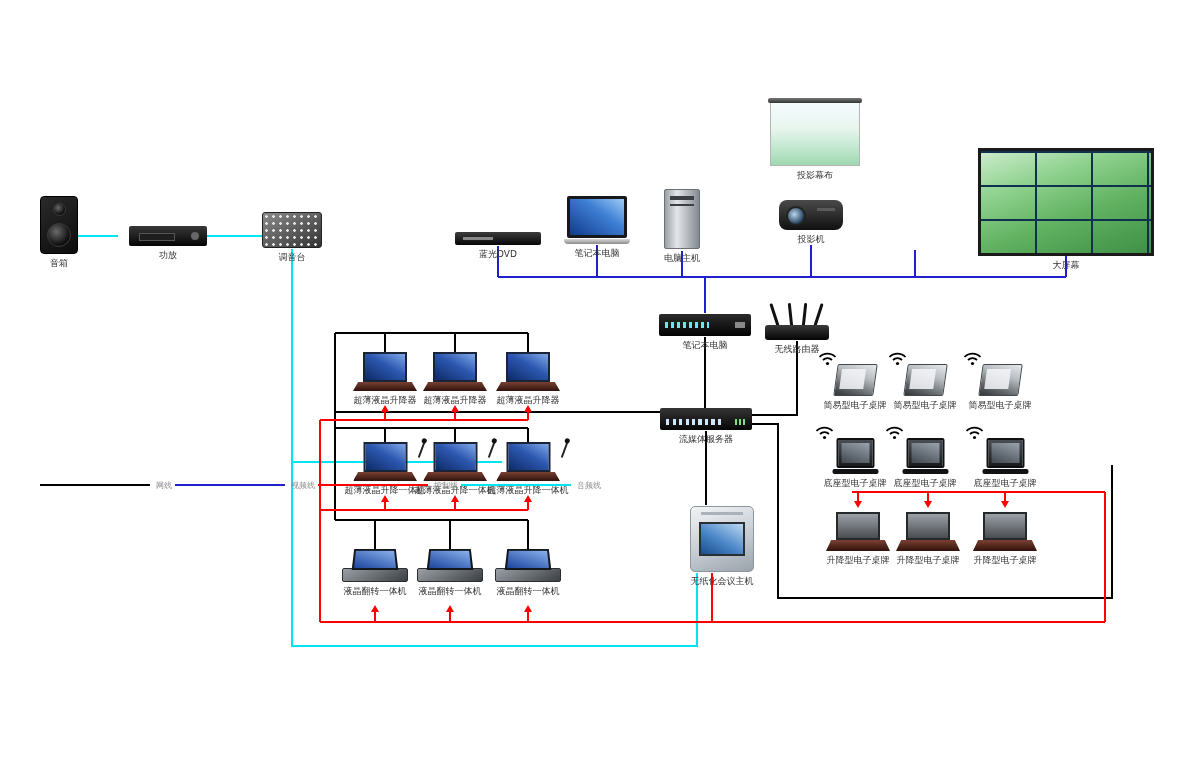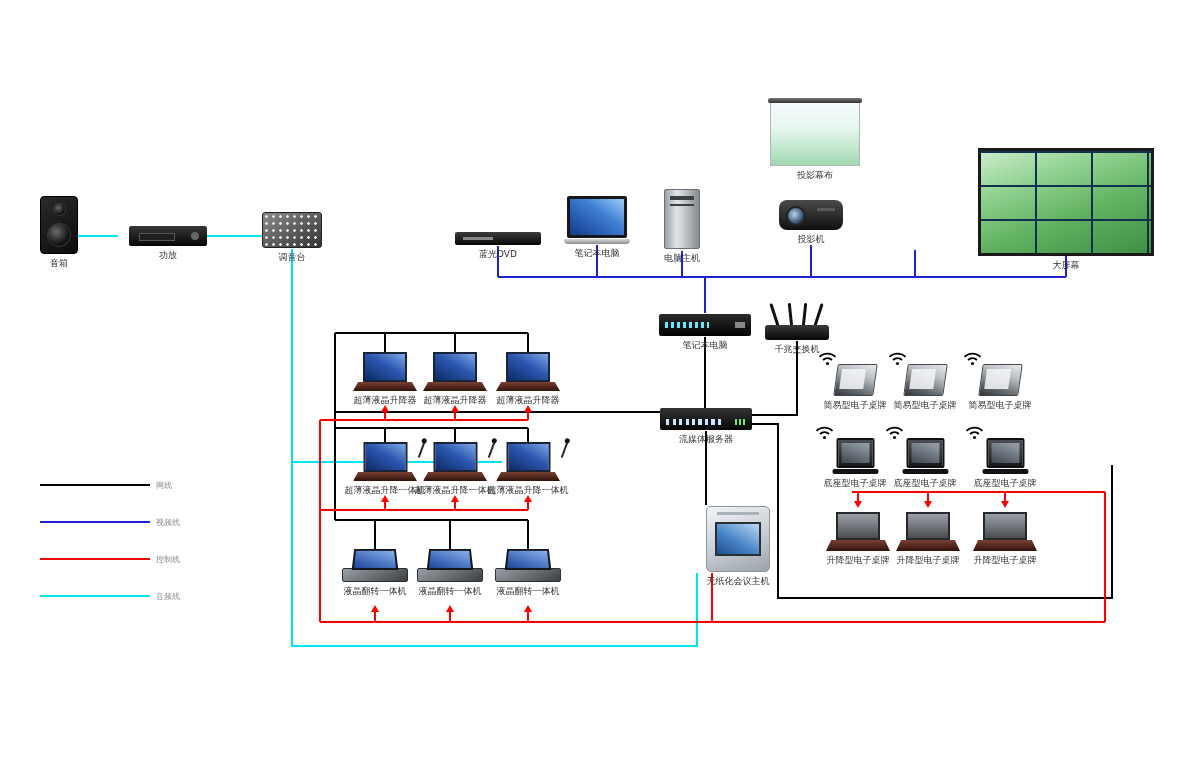--- a/index.html
+++ b/index.html
@@ -92,21 +92,21 @@
   .scard-art{width:38px;height:30px;background:linear-gradient(200deg,#e8eaec 0%,#b9bec3 35%,#5f6469 75%,#2f3337 100%);border:1px solid #43474b;border-radius:2px;transform:skewX(-8deg);position:relative;}
   .scard-art::before{content:"";position:absolute;left:4px;top:4px;right:10px;bottom:6px;background:#f4f6f8;opacity:.85;}
   .bcard-art{display:flex;flex-direction:column;align-items:center;}
   .bcard-scr{width:34px;height:26px;background:linear-gradient(#4a4e54,#17191c);border:2px solid #0e1012;border-radius:2px;position:relative;}
   .bcard-scr::before{content:"";position:absolute;inset:3px;background:linear-gradient(200deg,#9aa3ad,#3f464e);}
   .bcard-base{width:46px;height:5px;background:#101214;border-radius:2px;margin-top:1px;}
   .lcard-art{display:flex;flex-direction:column;align-items:center;}
   .lcard-scr{width:40px;height:24px;background:linear-gradient(#9aa0a6,#4a4e52);border:2px solid #26292c;}
   .lcard-art .desk{height:11px;}
   
-  .legend{position:absolute;left:40px;top:478px;display:flex;flex-direction:column;gap:23px;}
+  .legend{position:absolute;left:40px;top:478px;display:flex;flex-direction:row;gap:3px;}
   .legend-row{display:flex;align-items:center;height:14px;}
   .legend-line{width:110px;height:2px;display:inline-block;}
   .legend-label{font-size:8px;color:#8a8a8a;margin-left:6px;white-space:nowrap;}
 </style>
 </head>
 <body>
 
 <div class="stage">
 
   <svg class="cables" width="1200" height="764" viewBox="0 0 1200 764">
@@ -234,27 +234,27 @@
     <div class="label">笔记本电脑</div>
   </div>
   <div class="dev" style="left:797px;top:298px">
     <div class="router-art">
         <span class="ant ant1"></span>
         <span class="ant ant2"></span>
         <span class="ant ant3"></span>
         <span class="ant ant4"></span>
         <div class="router-body"></div>
       </div>
-    <div class="label">千兆交换机</div>
+    <div class="label">无线路由器</div>
   </div>
   <div class="dev" style="left:706px;top:408px">
     <div class="switch-art"></div>
     <div class="label">流媒体服务器</div>
   </div>
-  <div class="dev" style="left:738px;top:506px">
+  <div class="dev" style="left:722px;top:506px">
     <div class="host-art">
         <div class="host-scr"></div>
       </div>
     <div class="label">无纸化会议主机</div>
   </div>
 
   <div class="dev" style="left:385px;top:352px">
     <div class="lifter-art">
         <div class="lift-scr"></div>
         <div class="desk"></div>

